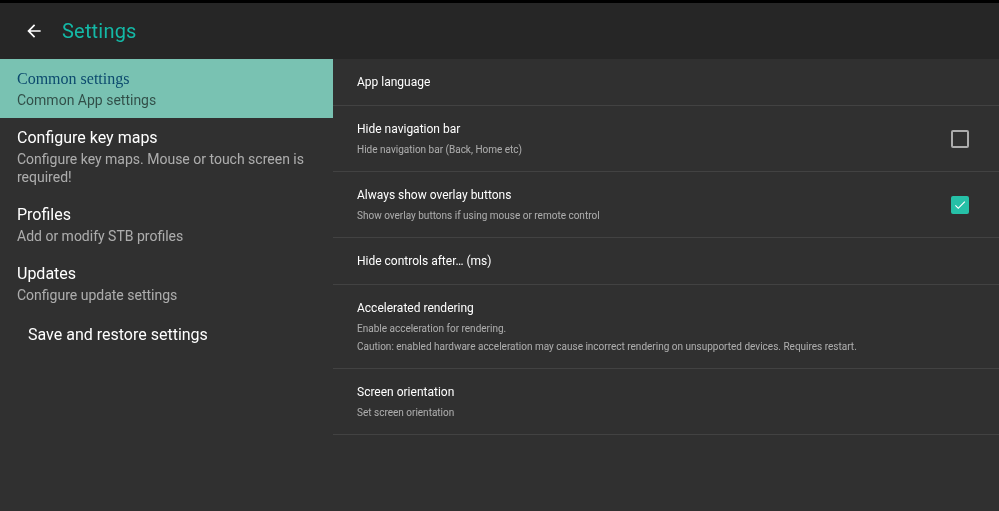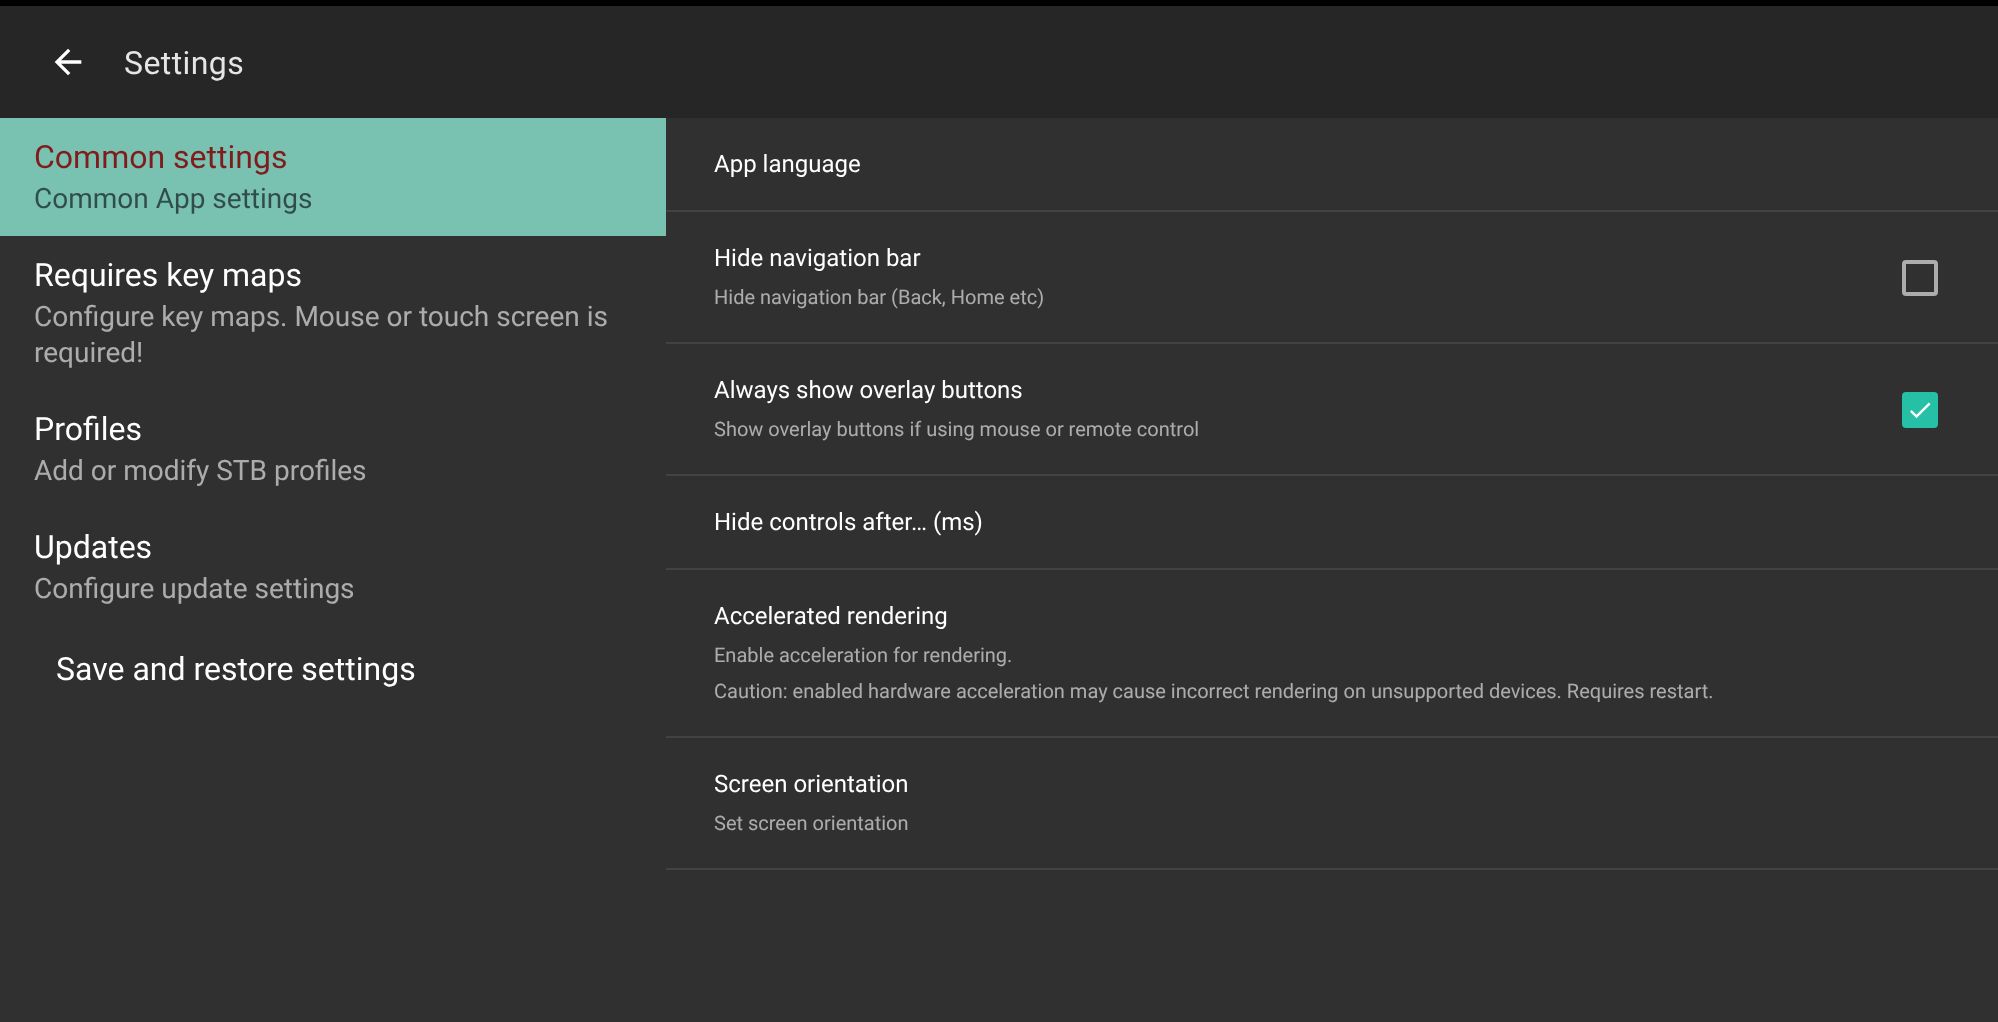--- a/index.html
+++ b/index.html
@@ -31,23 +31,23 @@
       background: #262626;
     }
     .back-icon {
       width: 24px; height: 24px;
       display: flex; align-items: center; justify-content: center;
       cursor: pointer;
       margin-right: 16px;
     }
     .back-icon svg { display:block; }
     .header-title {
-      font-size: 16px;
+      font-size: 20px;
       font-weight: 400;
-      color: #e5e5e5;
+      color: #14b8a6;
       letter-spacing: 0.2px;
     }
     .body {
       display: flex;
       height: calc(511px - 59px);
     }
     .sidebar {
       width: 333px;
       background: #303030;
     }
@@ -63,21 +63,21 @@
     }
     .sidebar-item .subtitle {
       font-size: 14px;
       color: rgba(255,255,255,0.60);
       line-height: 18px;
       margin-top: 1px;
     }
     .sidebar-item.selected {
       background: #79c2b2;
     }
-    .sidebar-item.selected .title { color: #7f1d1d; font-weight:400;}
+    .sidebar-item.selected .title { color: #0c4a6e; font-weight:400;font-family:Liberation Serif, serif;}
     .sidebar-item.selected .subtitle { color: rgba(0,0,0,0.60); }
 
     .main {
       flex: 1;
       padding: 0 0 0 0;
       position: relative;
     }
     .pref {
       padding: 12px 24px 12px 24px;
       border-bottom: 1px solid rgba(255,255,255,0.09);
@@ -126,21 +126,21 @@
   <div class="header-title">Settings</div>
 </div>
 
 <div class="body">
   <div class="sidebar" id="sidebar">
       <div class="sidebar-item selected">
         <div class="title">Common settings</div>
         <div class="subtitle">Common App settings</div>
       </div>
       <div class="sidebar-item">
-        <div class="title">Requires key maps</div>
+        <div class="title">Configure key maps</div>
         <div class="subtitle">Configure key maps. Mouse or touch screen is required!</div>
       </div>
       <div class="sidebar-item">
         <div class="title">Profiles</div>
         <div class="subtitle">Add or modify STB profiles</div>
       </div>
       <div class="sidebar-item">
         <div class="title">Updates</div>
         <div class="subtitle">Configure update settings</div>
       </div>

